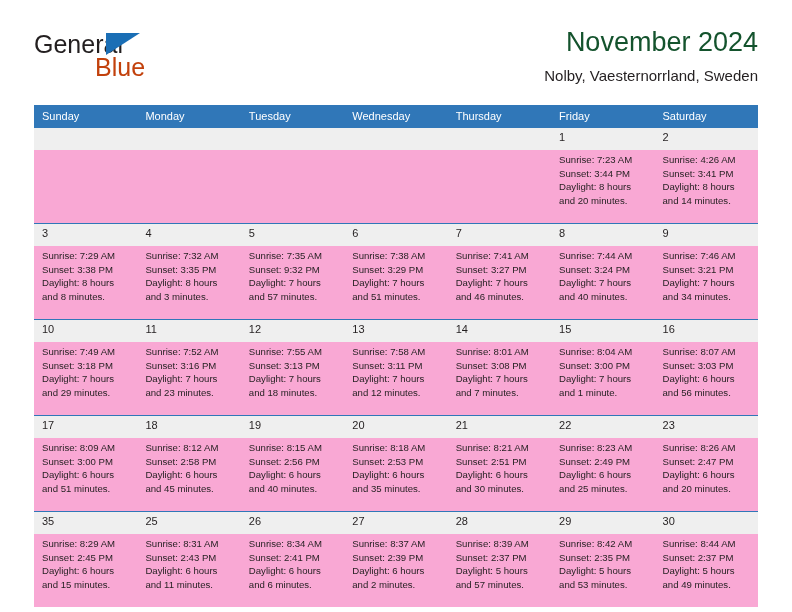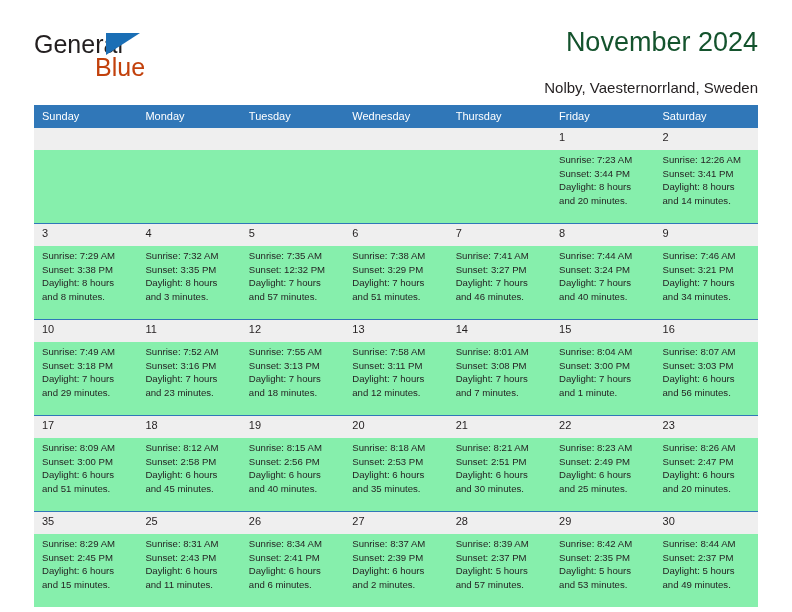--- a/index.html
+++ b/index.html
@@ -73,21 +73,21 @@
   .cal-title {
     font-size: 27px;
     color: #14532d;
     line-height: 32px;
     white-space: nowrap;
   }
   .cal-subtitle {
     font-size: 15px;
     color: #231f20;
     line-height: 20px;
-    margin-top: 20px;
+    margin-top: 8px;
     white-space: nowrap;
   }
 
   
   .calendar {
     position: absolute;
     left: 34px;
     top: 105px;
     width: 724px;
     border-collapse: collapse;
@@ -110,21 +110,21 @@
     color: #231f20;
     padding: 3px 0 3px 8px;
     line-height: 13px;
     border-top: 1.4px solid #3077b8;
     vertical-align: top;
   }
   .daynum-cell.empty {
     border-top: 1.4px solid #3077b8;
   }
   .info-cell {
-    background: #86efac;
+    background: #f9a8d4;
     font-size: 9.6px;
     color: #231f20;
     padding: 3px 4px 8px 8px;
     line-height: 13.6px;
     vertical-align: top;
     height: 62px;
   }
   .info-line {
     white-space: nowrap;
   }
@@ -187,21 +187,21 @@
           <td class="info-cell"></td>
           <td class="info-cell"></td>
           <td class="info-cell"></td>
           <td class="info-cell">
             <div class="info-line">Sunrise: 7:23 AM</div>
             <div class="info-line">Sunset: 3:44 PM</div>
             <div class="info-line">Daylight: 8 hours</div>
             <div class="info-line">and 20 minutes.</div>
           </td>
           <td class="info-cell">
-            <div class="info-line">Sunrise: 12:26 AM</div>
+            <div class="info-line">Sunrise: 4:26 AM</div>
             <div class="info-line">Sunset: 3:41 PM</div>
             <div class="info-line">Daylight: 8 hours</div>
             <div class="info-line">and 14 minutes.</div>
           </td>
         </tr>
         <tr class="week-numrow">
           <td class="daynum-cell">3</td>
           <td class="daynum-cell">4</td>
           <td class="daynum-cell">5</td>
           <td class="daynum-cell">6</td>
@@ -217,21 +217,21 @@
             <div class="info-line">and 8 minutes.</div>
           </td>
           <td class="info-cell">
             <div class="info-line">Sunrise: 7:32 AM</div>
             <div class="info-line">Sunset: 3:35 PM</div>
             <div class="info-line">Daylight: 8 hours</div>
             <div class="info-line">and 3 minutes.</div>
           </td>
           <td class="info-cell">
             <div class="info-line">Sunrise: 7:35 AM</div>
-            <div class="info-line">Sunset: 12:32 PM</div>
+            <div class="info-line">Sunset: 9:32 PM</div>
             <div class="info-line">Daylight: 7 hours</div>
             <div class="info-line">and 57 minutes.</div>
           </td>
           <td class="info-cell">
             <div class="info-line">Sunrise: 7:38 AM</div>
             <div class="info-line">Sunset: 3:29 PM</div>
             <div class="info-line">Daylight: 7 hours</div>
             <div class="info-line">and 51 minutes.</div>
           </td>
           <td class="info-cell">

